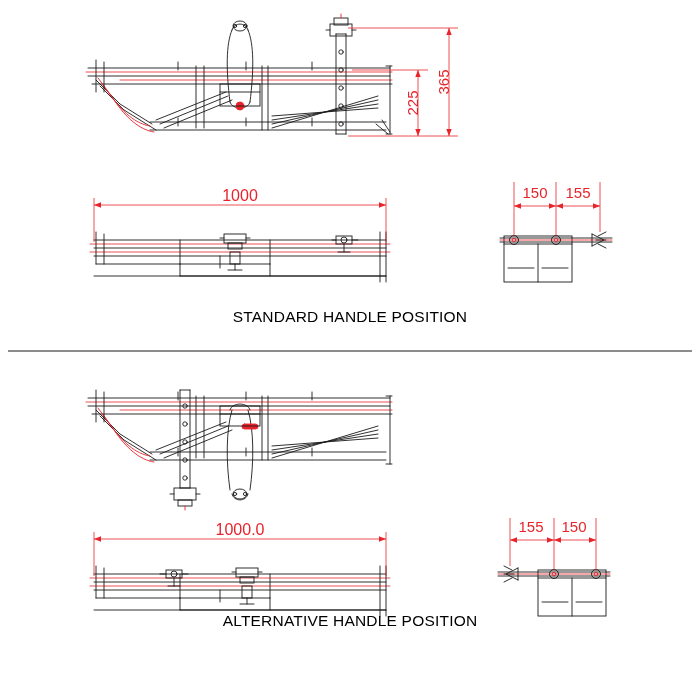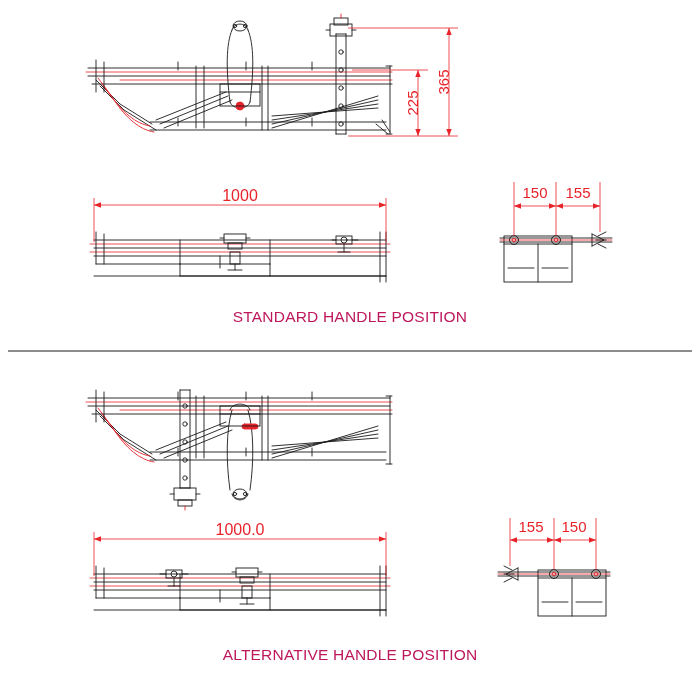--- a/index.html
+++ b/index.html
@@ -17,27 +17,27 @@
   #sheet {
     position: absolute;
     left: 0; top: 0;
     width: 700px;
     height: 700px;
   }
   .caption {
     position: absolute;
     width: 100%;
     text-align: center;
-    color: #be185d;
+    color: #000000;
     font-size: 15.5px;
     letter-spacing: 0.2px;
     font-family: "Liberation Sans", sans-serif;
   }
   #caption-standard { top: 308px; left: 0; }
-  #caption-alternative { top: 646px; left: 0; }
+  #caption-alternative { top: 612px; left: 0; }
 </style>
 </head>
 <body>
 
 <svg id="sheet" viewBox="0 0 700 700" xmlns="http://www.w3.org/2000/svg">
 
   <defs>
     <marker id="arrR" markerWidth="9" markerHeight="7" refX="9" refY="3.5" orient="auto">
       <polygon points="0,0 9,3.5 0,7" fill="#e8232a"></polygon>
     </marker>

